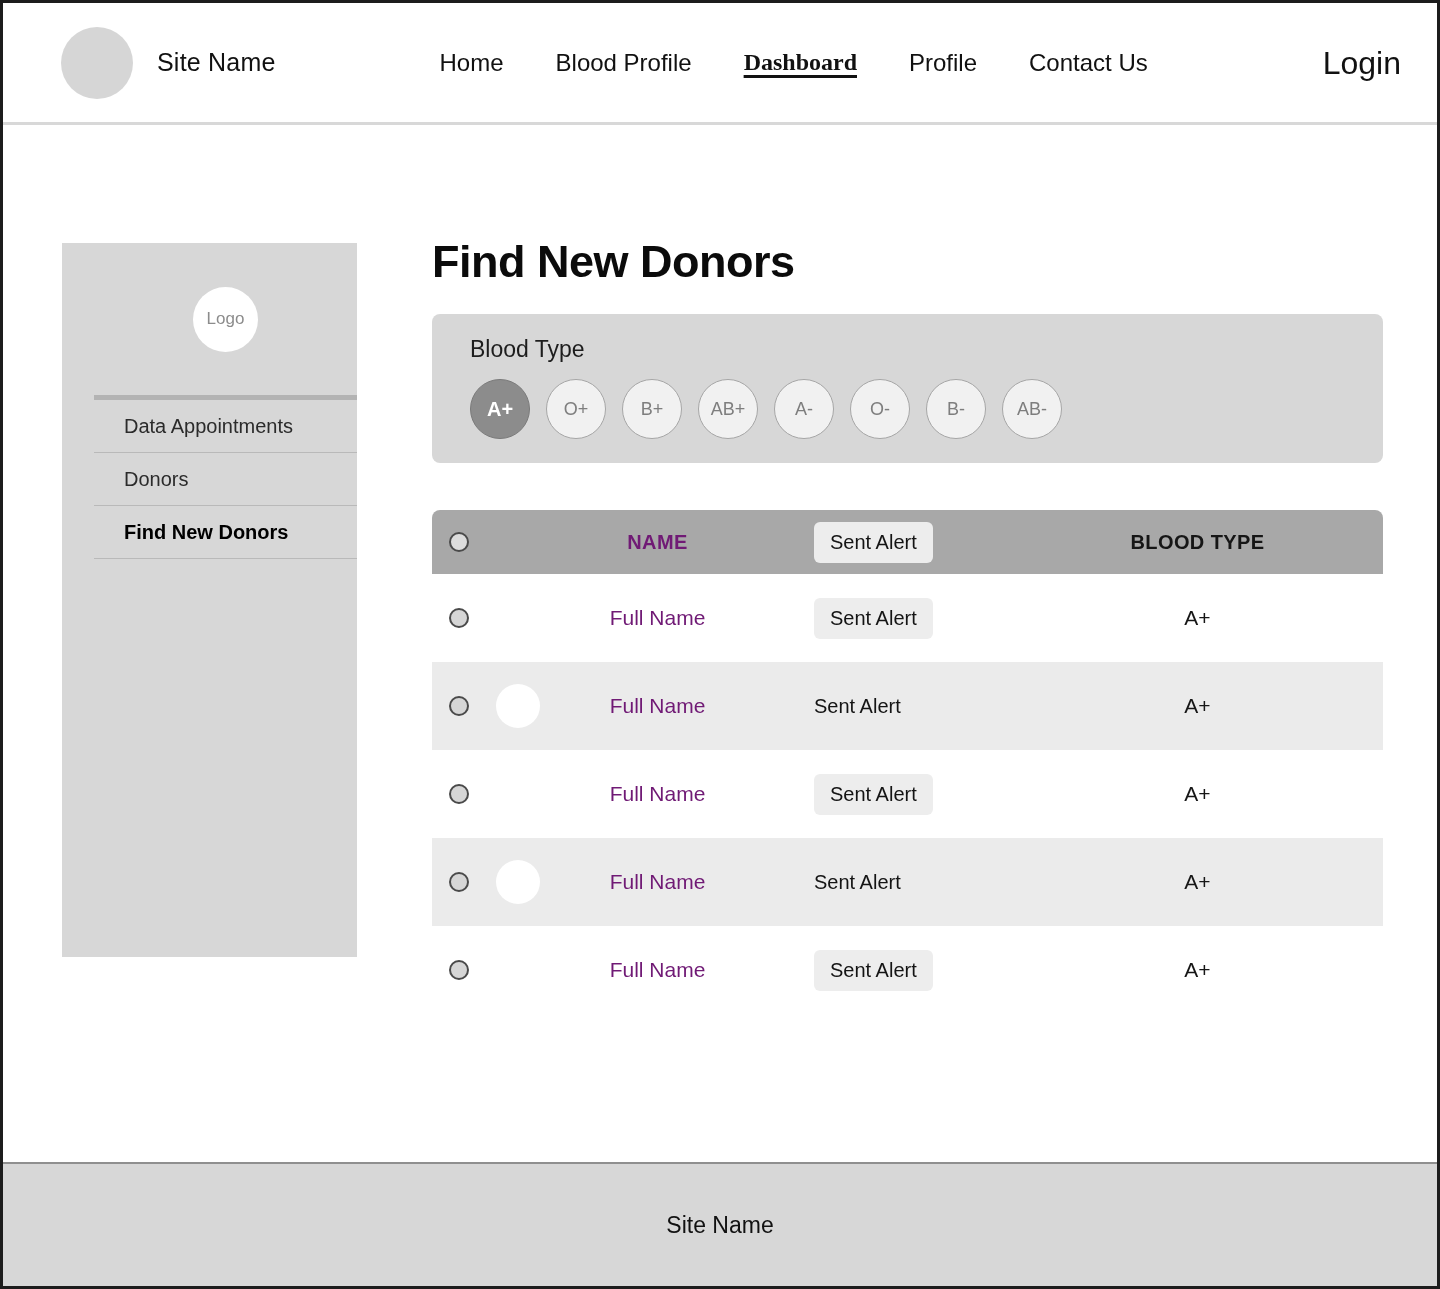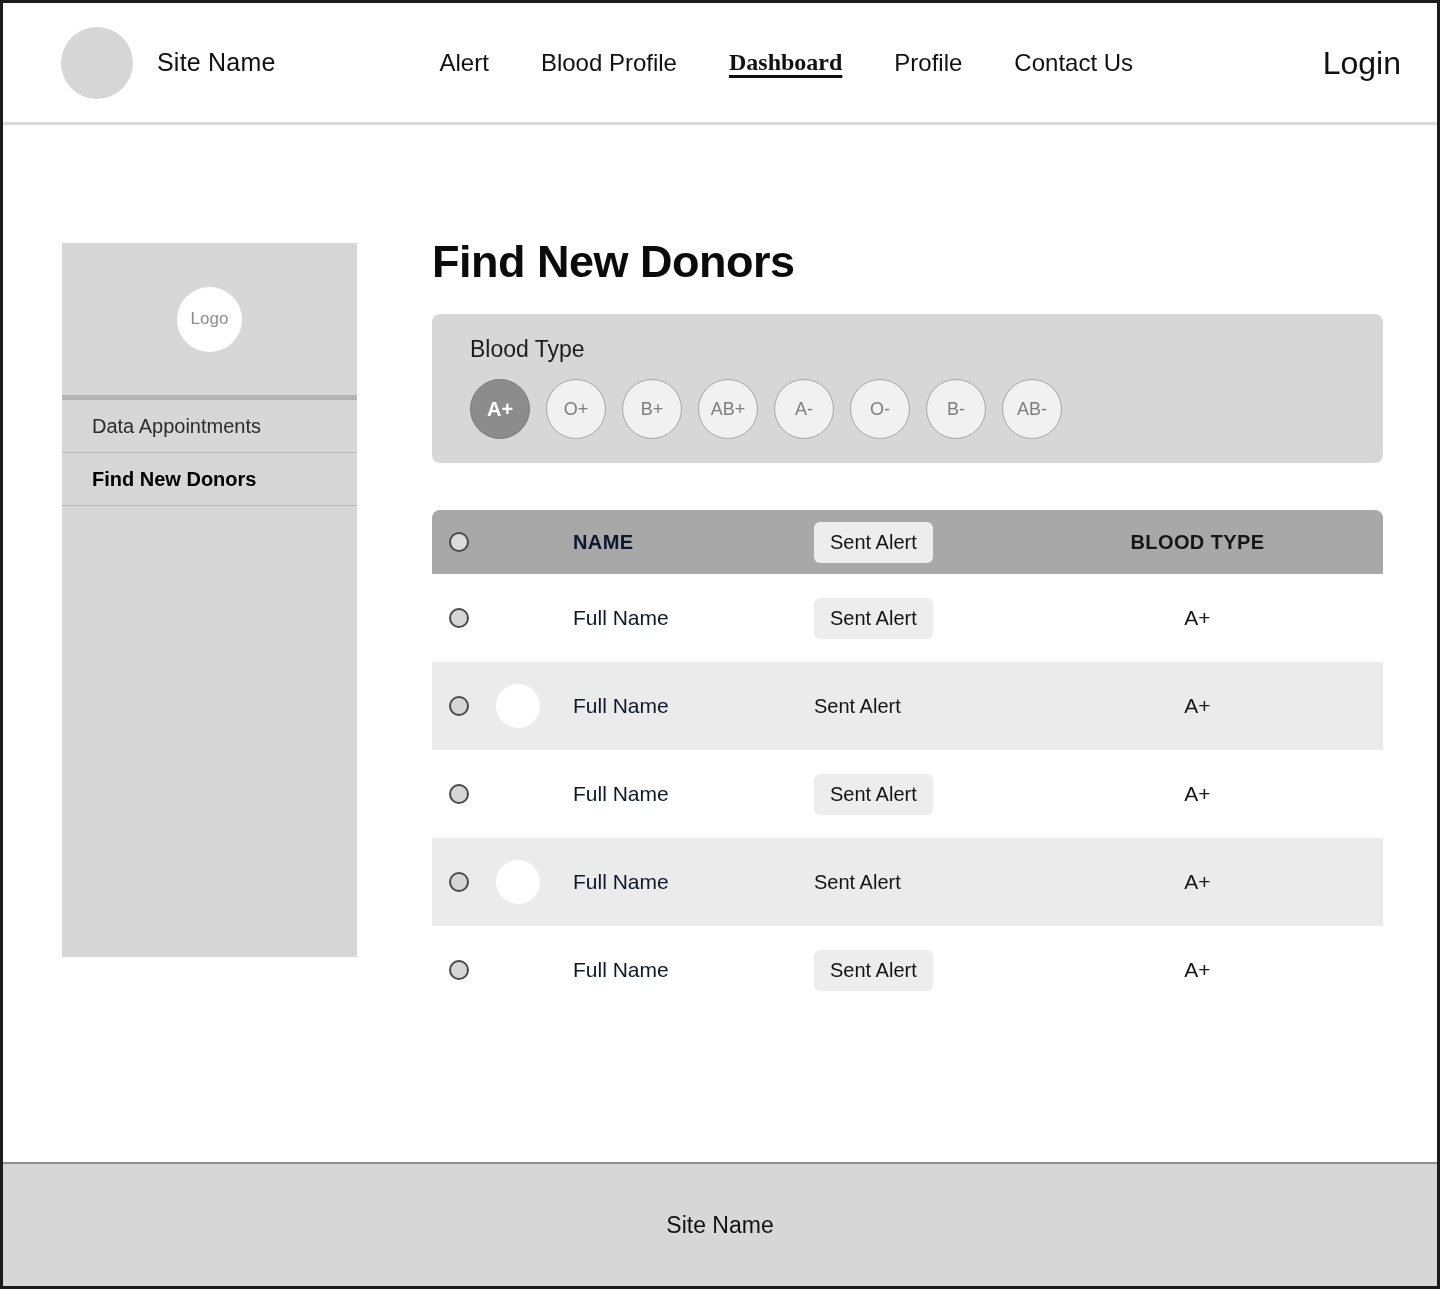--- a/index.html
+++ b/index.html
@@ -87,20 +87,21 @@
   }
 
   
   #sidebar {
     position: absolute;
     left: 59px;
     top: 240px;
     width: 295px;
     height: 714px;
     background: #d7d7d7;
+    padding-left: 32px;
   }
   #sidebar-logo-area {
     height: 152px;
     display: flex;
     align-items: center;
     justify-content: center;
   }
   #sidebar-logo {
     width: 65px;
     height: 65px;
@@ -232,22 +233,23 @@
     height: 44px;
     border-radius: 50%;
     background: #ffffff;
   }
   .avatar.hidden { background: transparent; }
 
   .c-name {
     width: 200px;
     flex: none;
     font-size: 21px;
-    color: #0f172a;
+    color: #701a75;
     padding-left: 31px;
+    text-align: center;
   }
   #table-head .c-name {
     font-weight: bold;
     font-size: 20px;
     letter-spacing: .4px;
   }
 
   .c-alert {
     width: 330px;
     flex: none;
@@ -302,36 +304,37 @@
 <body>
 
 <div id="page">
 
   <div id="topnav">
     <div id="brand">
       <div id="brand-logo"></div>
       <div id="brand-name">Site Name</div>
     </div>
     <div id="navlinks">
-      <div class="navlink">Alert</div>
+      <div class="navlink">Home</div>
       <div class="navlink">Blood Profile</div>
       <div class="navlink active">Dashboard</div>
       <div class="navlink">Profile</div>
       <div class="navlink">Contact Us</div>
     </div>
     <div id="login-link">Login</div>
   </div>
 
   <div id="sidebar">
     <div id="sidebar-logo-area">
       <div id="sidebar-logo">Logo</div>
     </div>
     <div id="sidebar-divider"></div>
     <div id="sidebar-nav">
       <div class="side-item">Data Appointments</div>
+      <div class="side-item">Donors</div>
       <div class="side-item active">Find New Donors</div>
     </div>
   </div>
 
   <div id="main">
 
     <div id="page-title">Find New Donors</div>
 
     <div id="filter-panel">
       <div id="filter-label">Blood Type</div>

